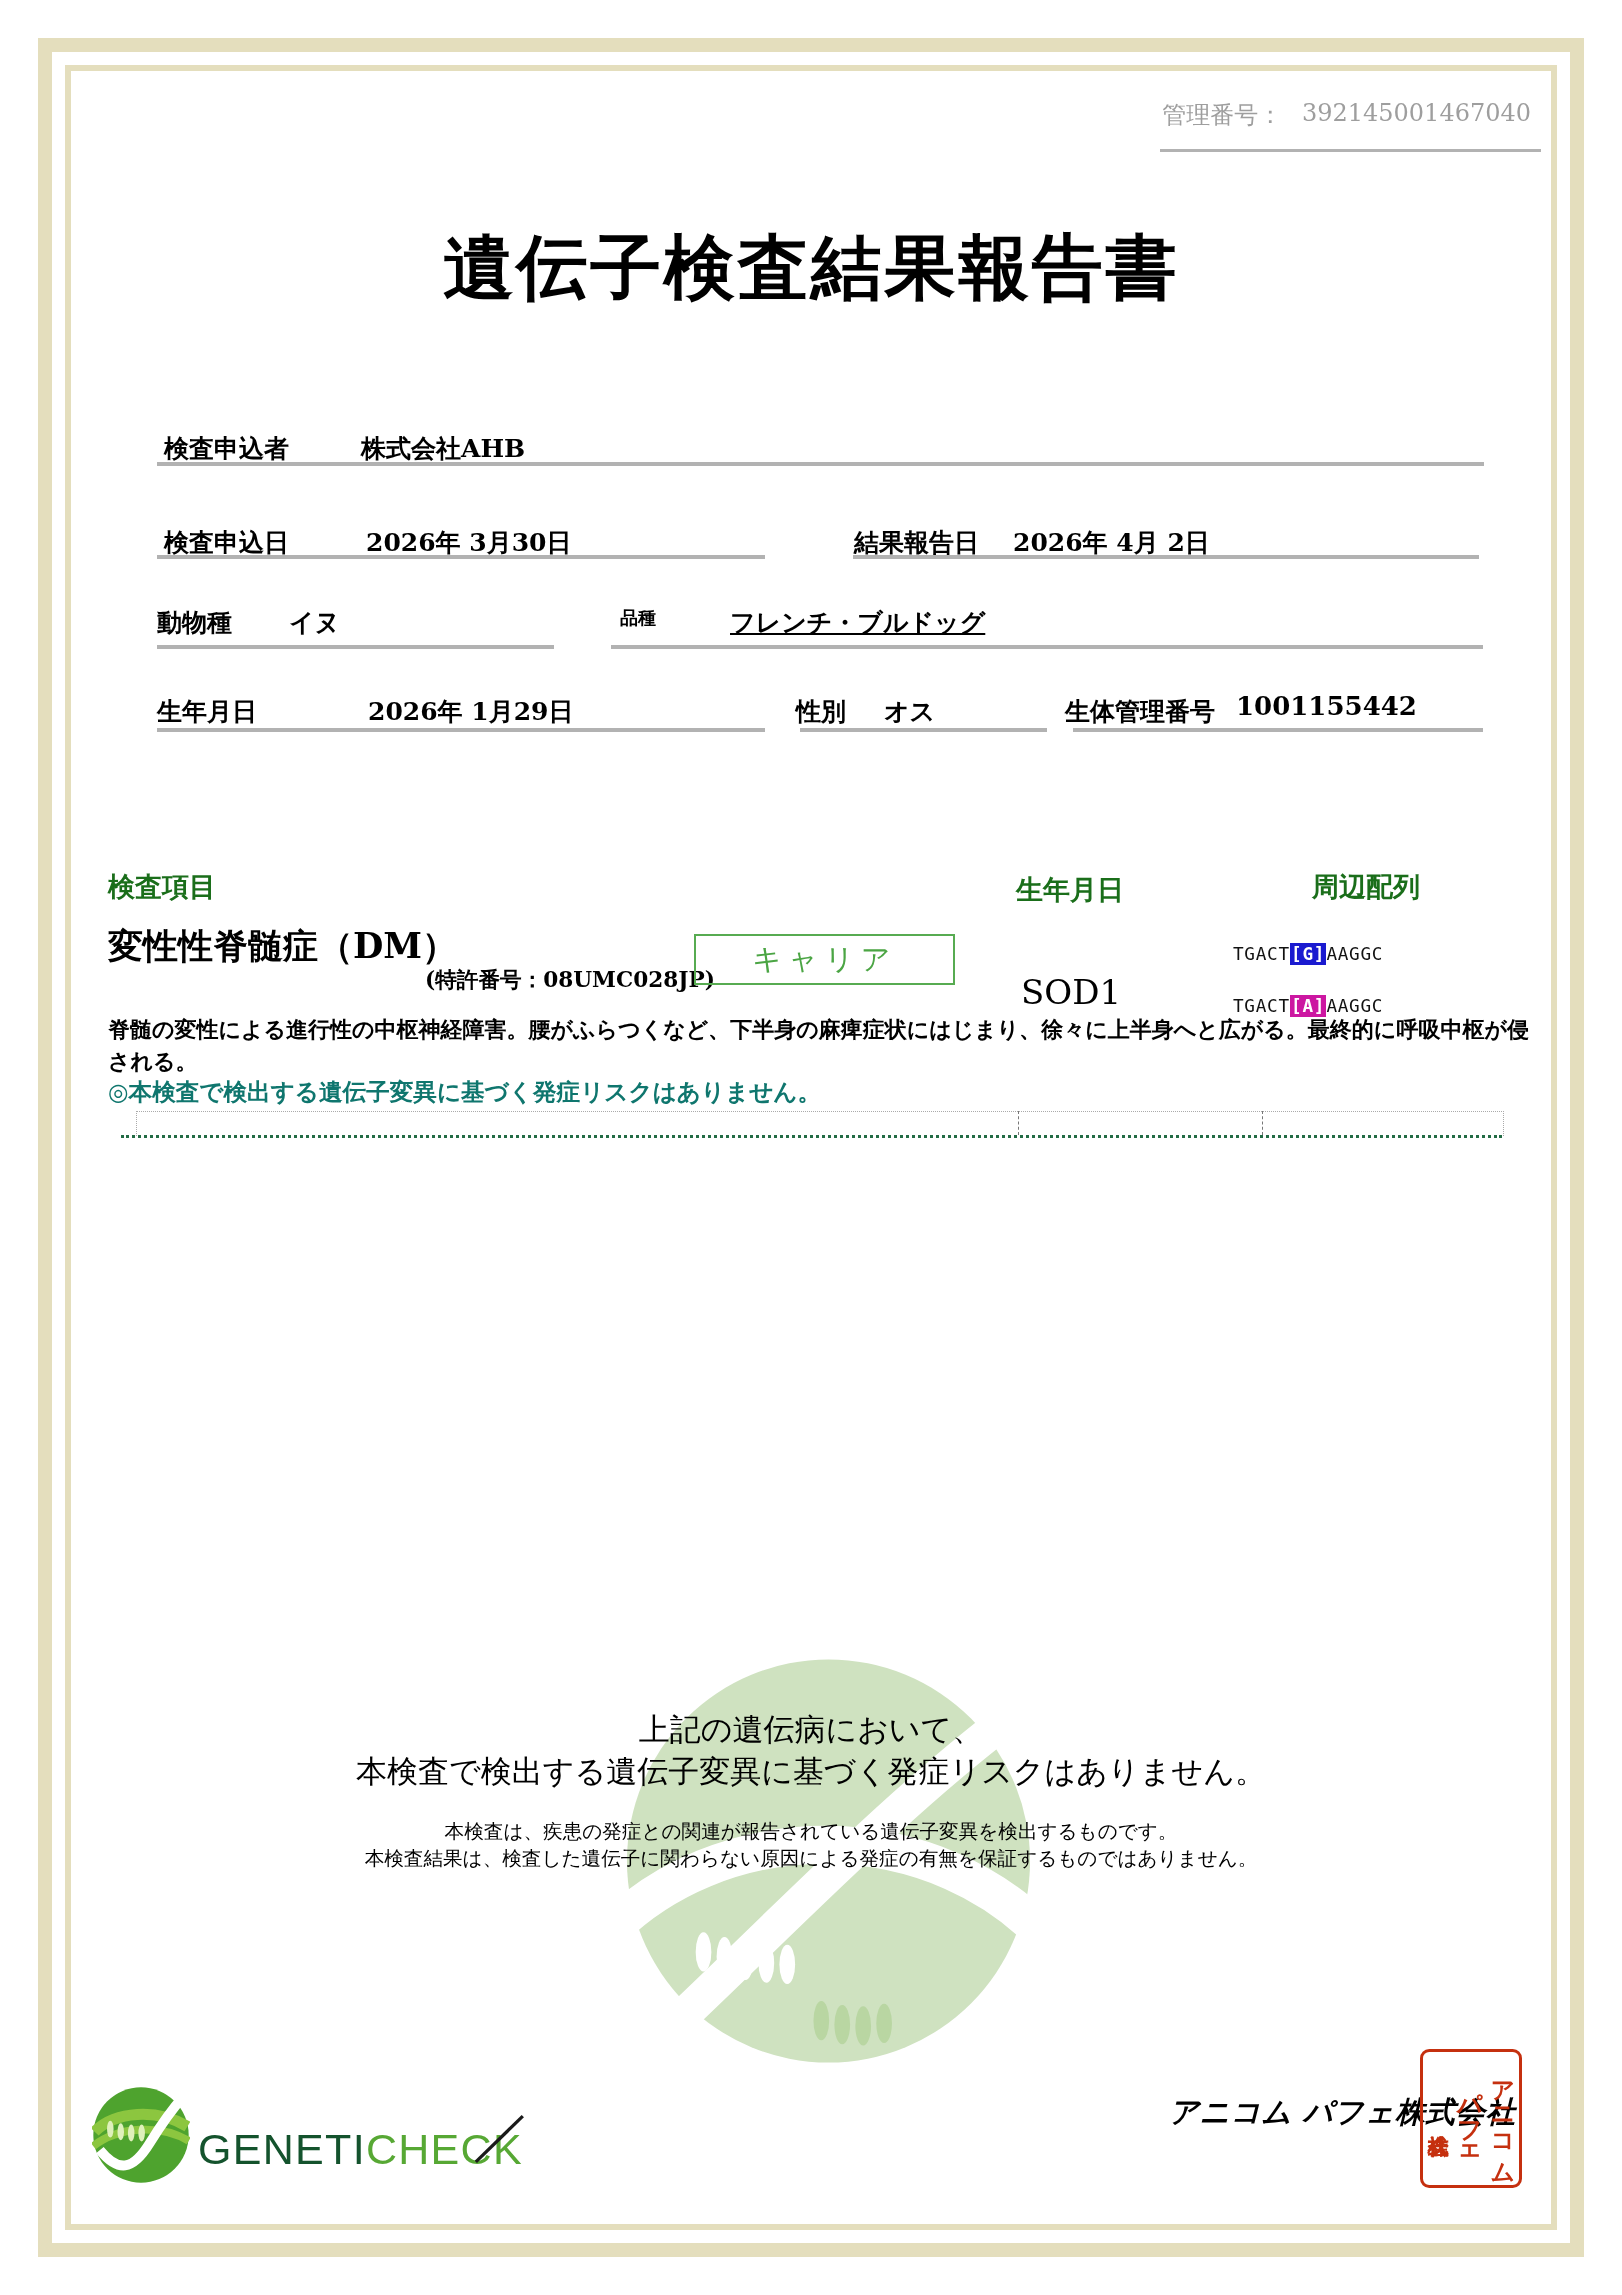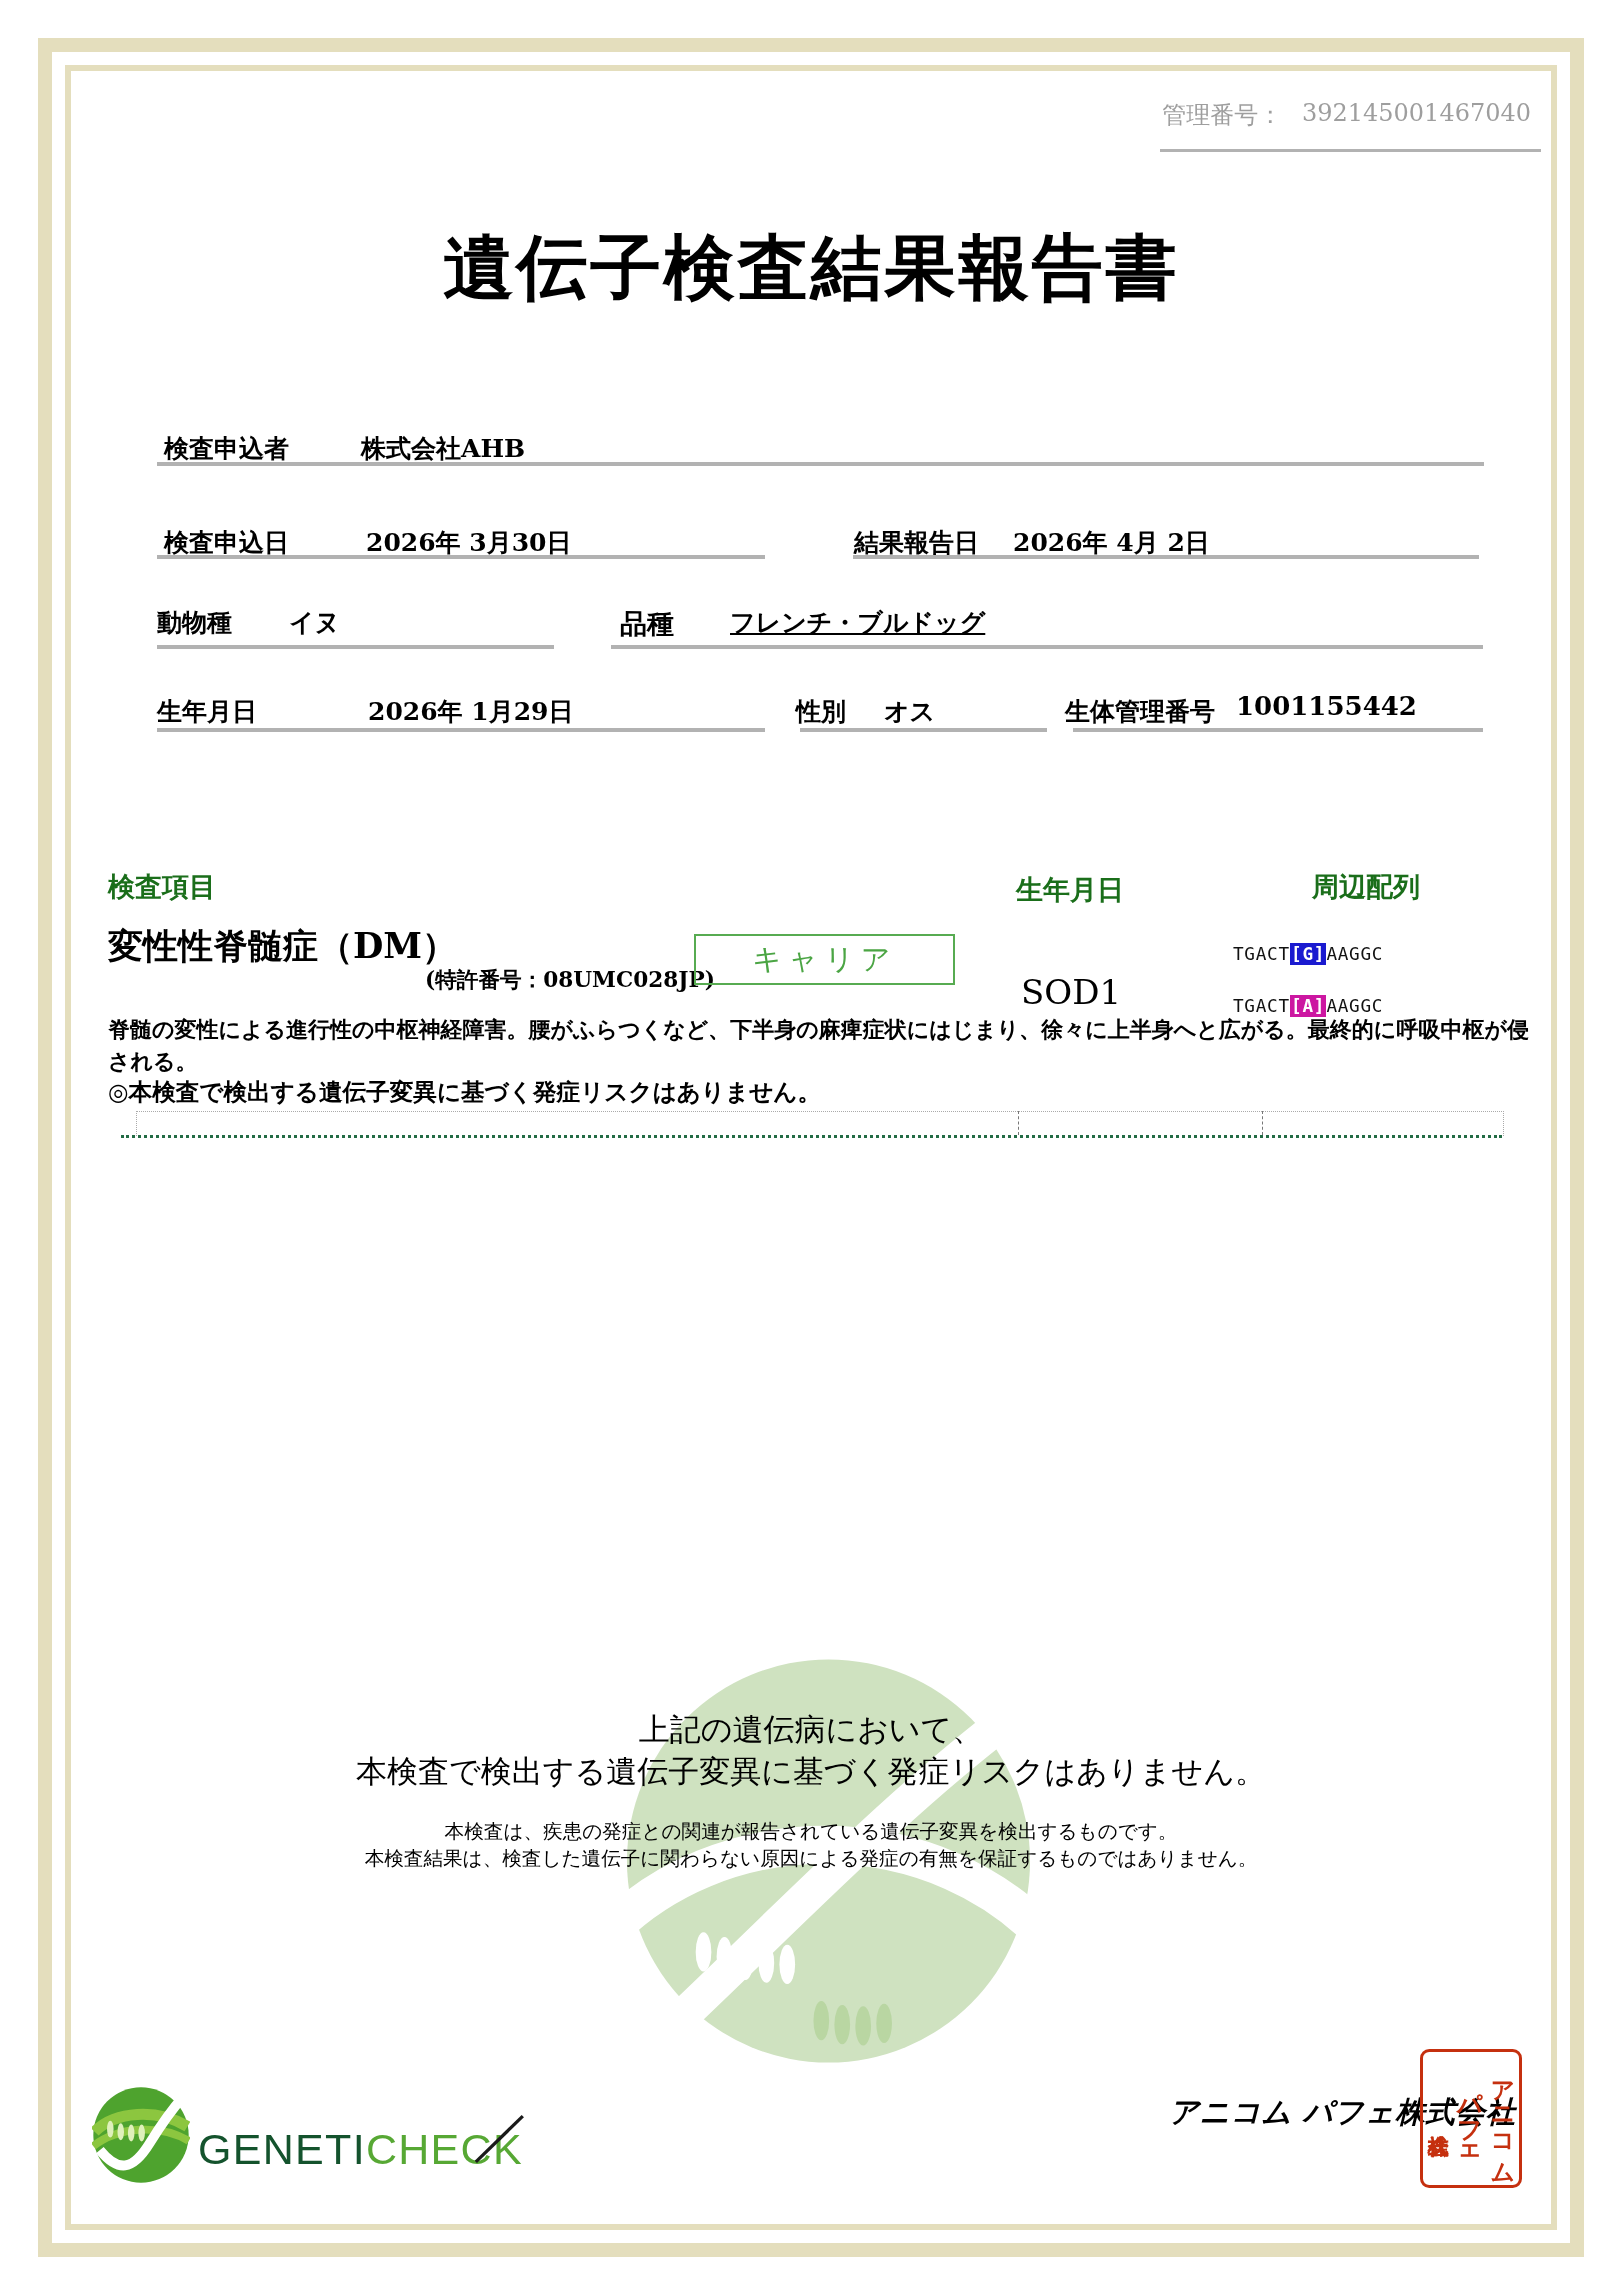--- a/index.html
+++ b/index.html
@@ -57,21 +57,21 @@
 
   <span class="abs serif-b" style="left:164px;top:526px;font-size:25px;">検査申込日</span>
   <span class="abs serif-b" style="left:366px;top:526px;font-size:25px;">2026年 3月30日</span>
   <span class="abs serif-b" style="left:854px;top:526px;font-size:25px;">結果報告日</span>
   <span class="abs serif-b" style="left:1013px;top:526px;font-size:25px;">2026年 4月 2日</span>
   <div class="uline" style="left:157px;top:555px;width:608px;"></div>
   <div class="uline" style="left:853px;top:555px;width:626px;"></div>
 
   <span class="abs serif-b" style="left:157px;top:606px;font-size:25px;">動物種</span>
   <span class="abs serif-b" style="left:289px;top:606px;font-size:25px;">イヌ</span>
-  <span class="abs serif-b" style="left:620px;top:606px;font-size:27px;">品種</span>
+  <span class="abs serif-b" style="left:620px;top:606px;font-size:18px;">品種</span>
   <span class="abs serif-b" style="left:730px;top:606px;font-size:25px;text-decoration:underline;">フレンチ・ブルドッグ</span>
   <div class="uline" style="left:157px;top:645px;width:397px;"></div>
   <div class="uline" style="left:611px;top:645px;width:872px;"></div>
 
   <span class="abs serif-b" style="left:157px;top:695px;font-size:25px;">生年月日</span>
   <span class="abs serif-b" style="left:368px;top:695px;font-size:25px;">2026年 1月29日</span>
   <span class="abs serif-b" style="left:796px;top:695px;font-size:25px;">性別</span>
   <span class="abs serif-b" style="left:884px;top:695px;font-size:25px;">オス</span>
   <span class="abs serif-b" style="left:1065px;top:695px;font-size:25px;">生体管理番号</span>
   <span class="abs serif-b" style="left:1236px;top:691px;font-size:26px;">1001155442</span>
@@ -93,21 +93,21 @@
   <span class="abs" style="left:1021px;top:972px;font-size:34px;font-family:'DejaVu Serif',serif;">SOD1</span>
 
   <div class="abs seq" style="left:1233px;top:944px;">
     <span>TGACT</span><span class="allele allele-blue">[G]</span><span>AAGGC</span>
   </div>
   <div class="abs seq" style="left:1233px;top:996px;">
     <span>TGACT</span><span class="allele allele-magenta">[A]</span><span>AAGGC</span>
   </div>
 
   <div class="abs serif-b" style="left:108px;top:1013px;width:1427px;font-size:22px;line-height:32px;">脊髄の変性による進行性の中枢神経障害。腰がふらつくなど、下半身の麻痺症状にはじまり、徐々に上半身へと広がる。最終的に呼吸中枢が侵される。</div>
-  <div class="abs serif-b" style="left:108px;top:1076px;font-size:23.6px;color:#000000;">◎本検査で検出する遺伝子変異に基づく発症リスクはありません。</div>
+  <div class="abs serif-b" style="left:108px;top:1076px;font-size:23.6px;color:#0f766e;">◎本検査で検出する遺伝子変異に基づく発症リスクはありません。</div>
 
   <div class="dotted-row"></div>
   <div class="dotted-divider" style="left:1018px;"></div>
   <div class="dotted-divider" style="left:1262px;"></div>
   <div class="green-dotted"></div>
 
   <svg class="abs" style="left:625px;top:1654px;" width="407" height="414" viewBox="0 0 622 632" aria-hidden="true">
     <circle cx="311" cy="316" r="308" fill="#cfe2c0"></circle>
     <path d="M -40 440 C 140 240, 480 240, 660 450" stroke="#ffffff" stroke-width="58" fill="none"></path>
     <path d="M 70 570 C 230 420, 420 220, 610 80" stroke="#ffffff" stroke-width="52" fill="none"></path>

